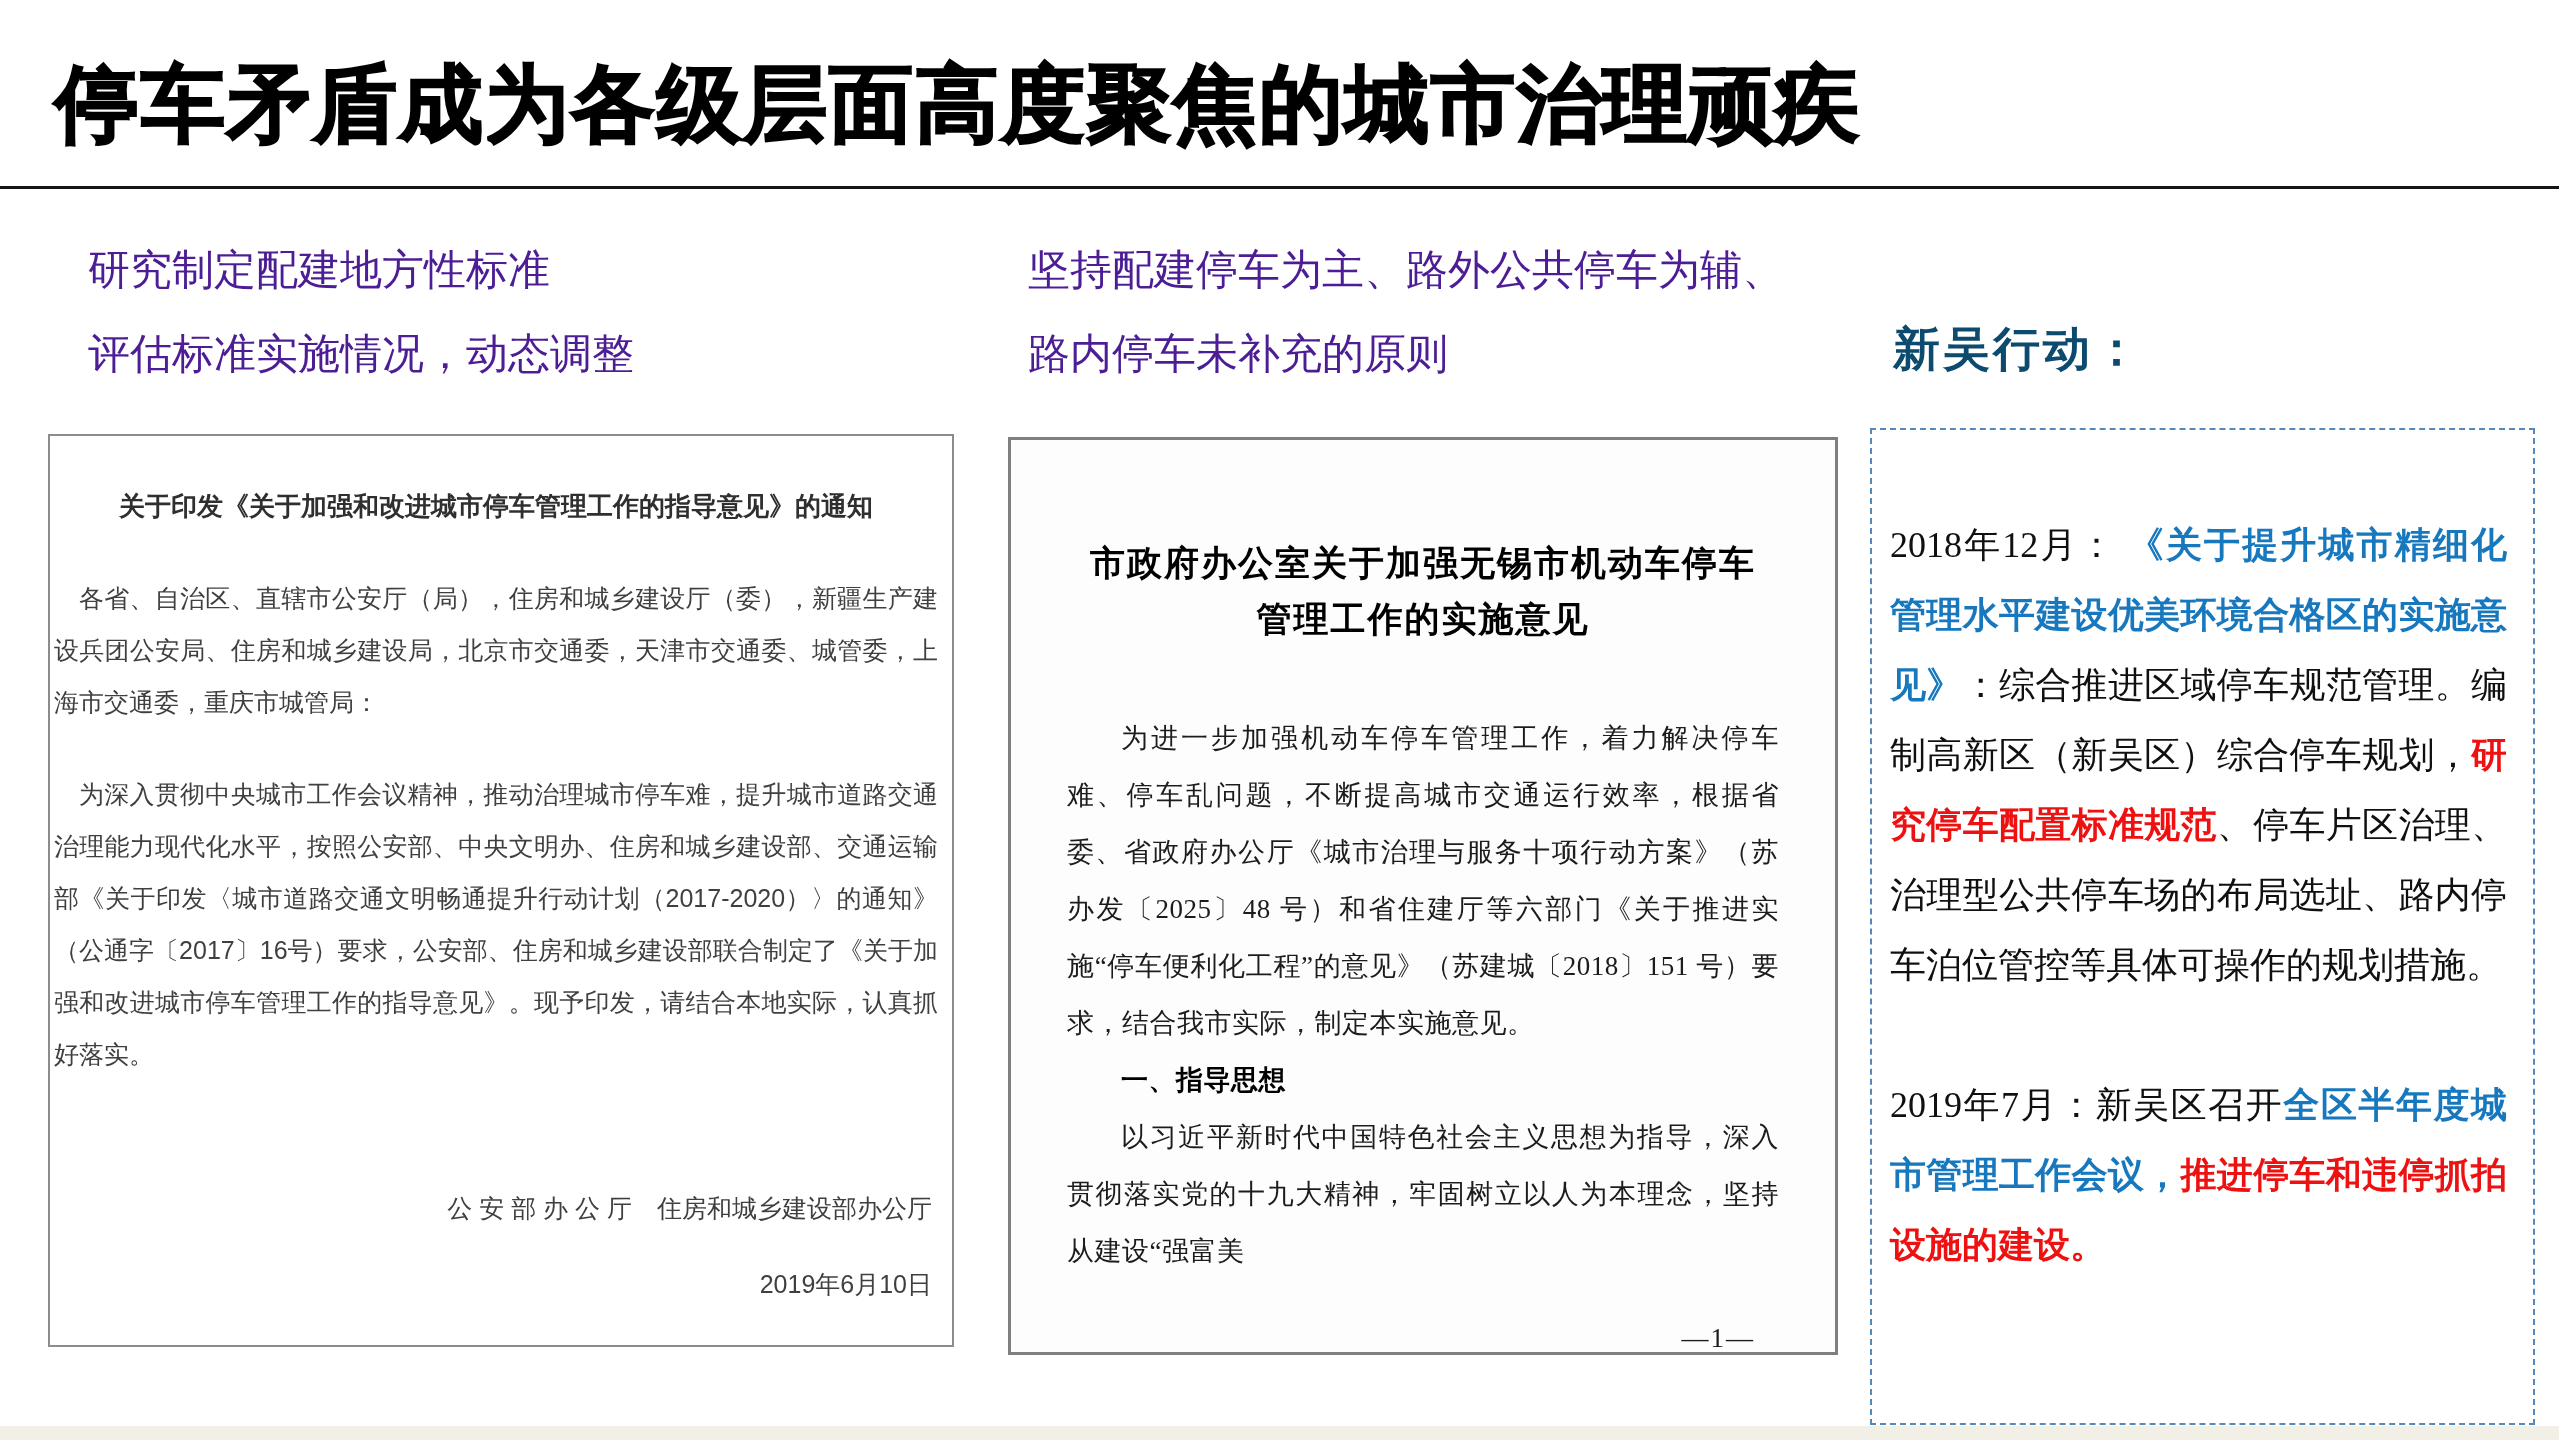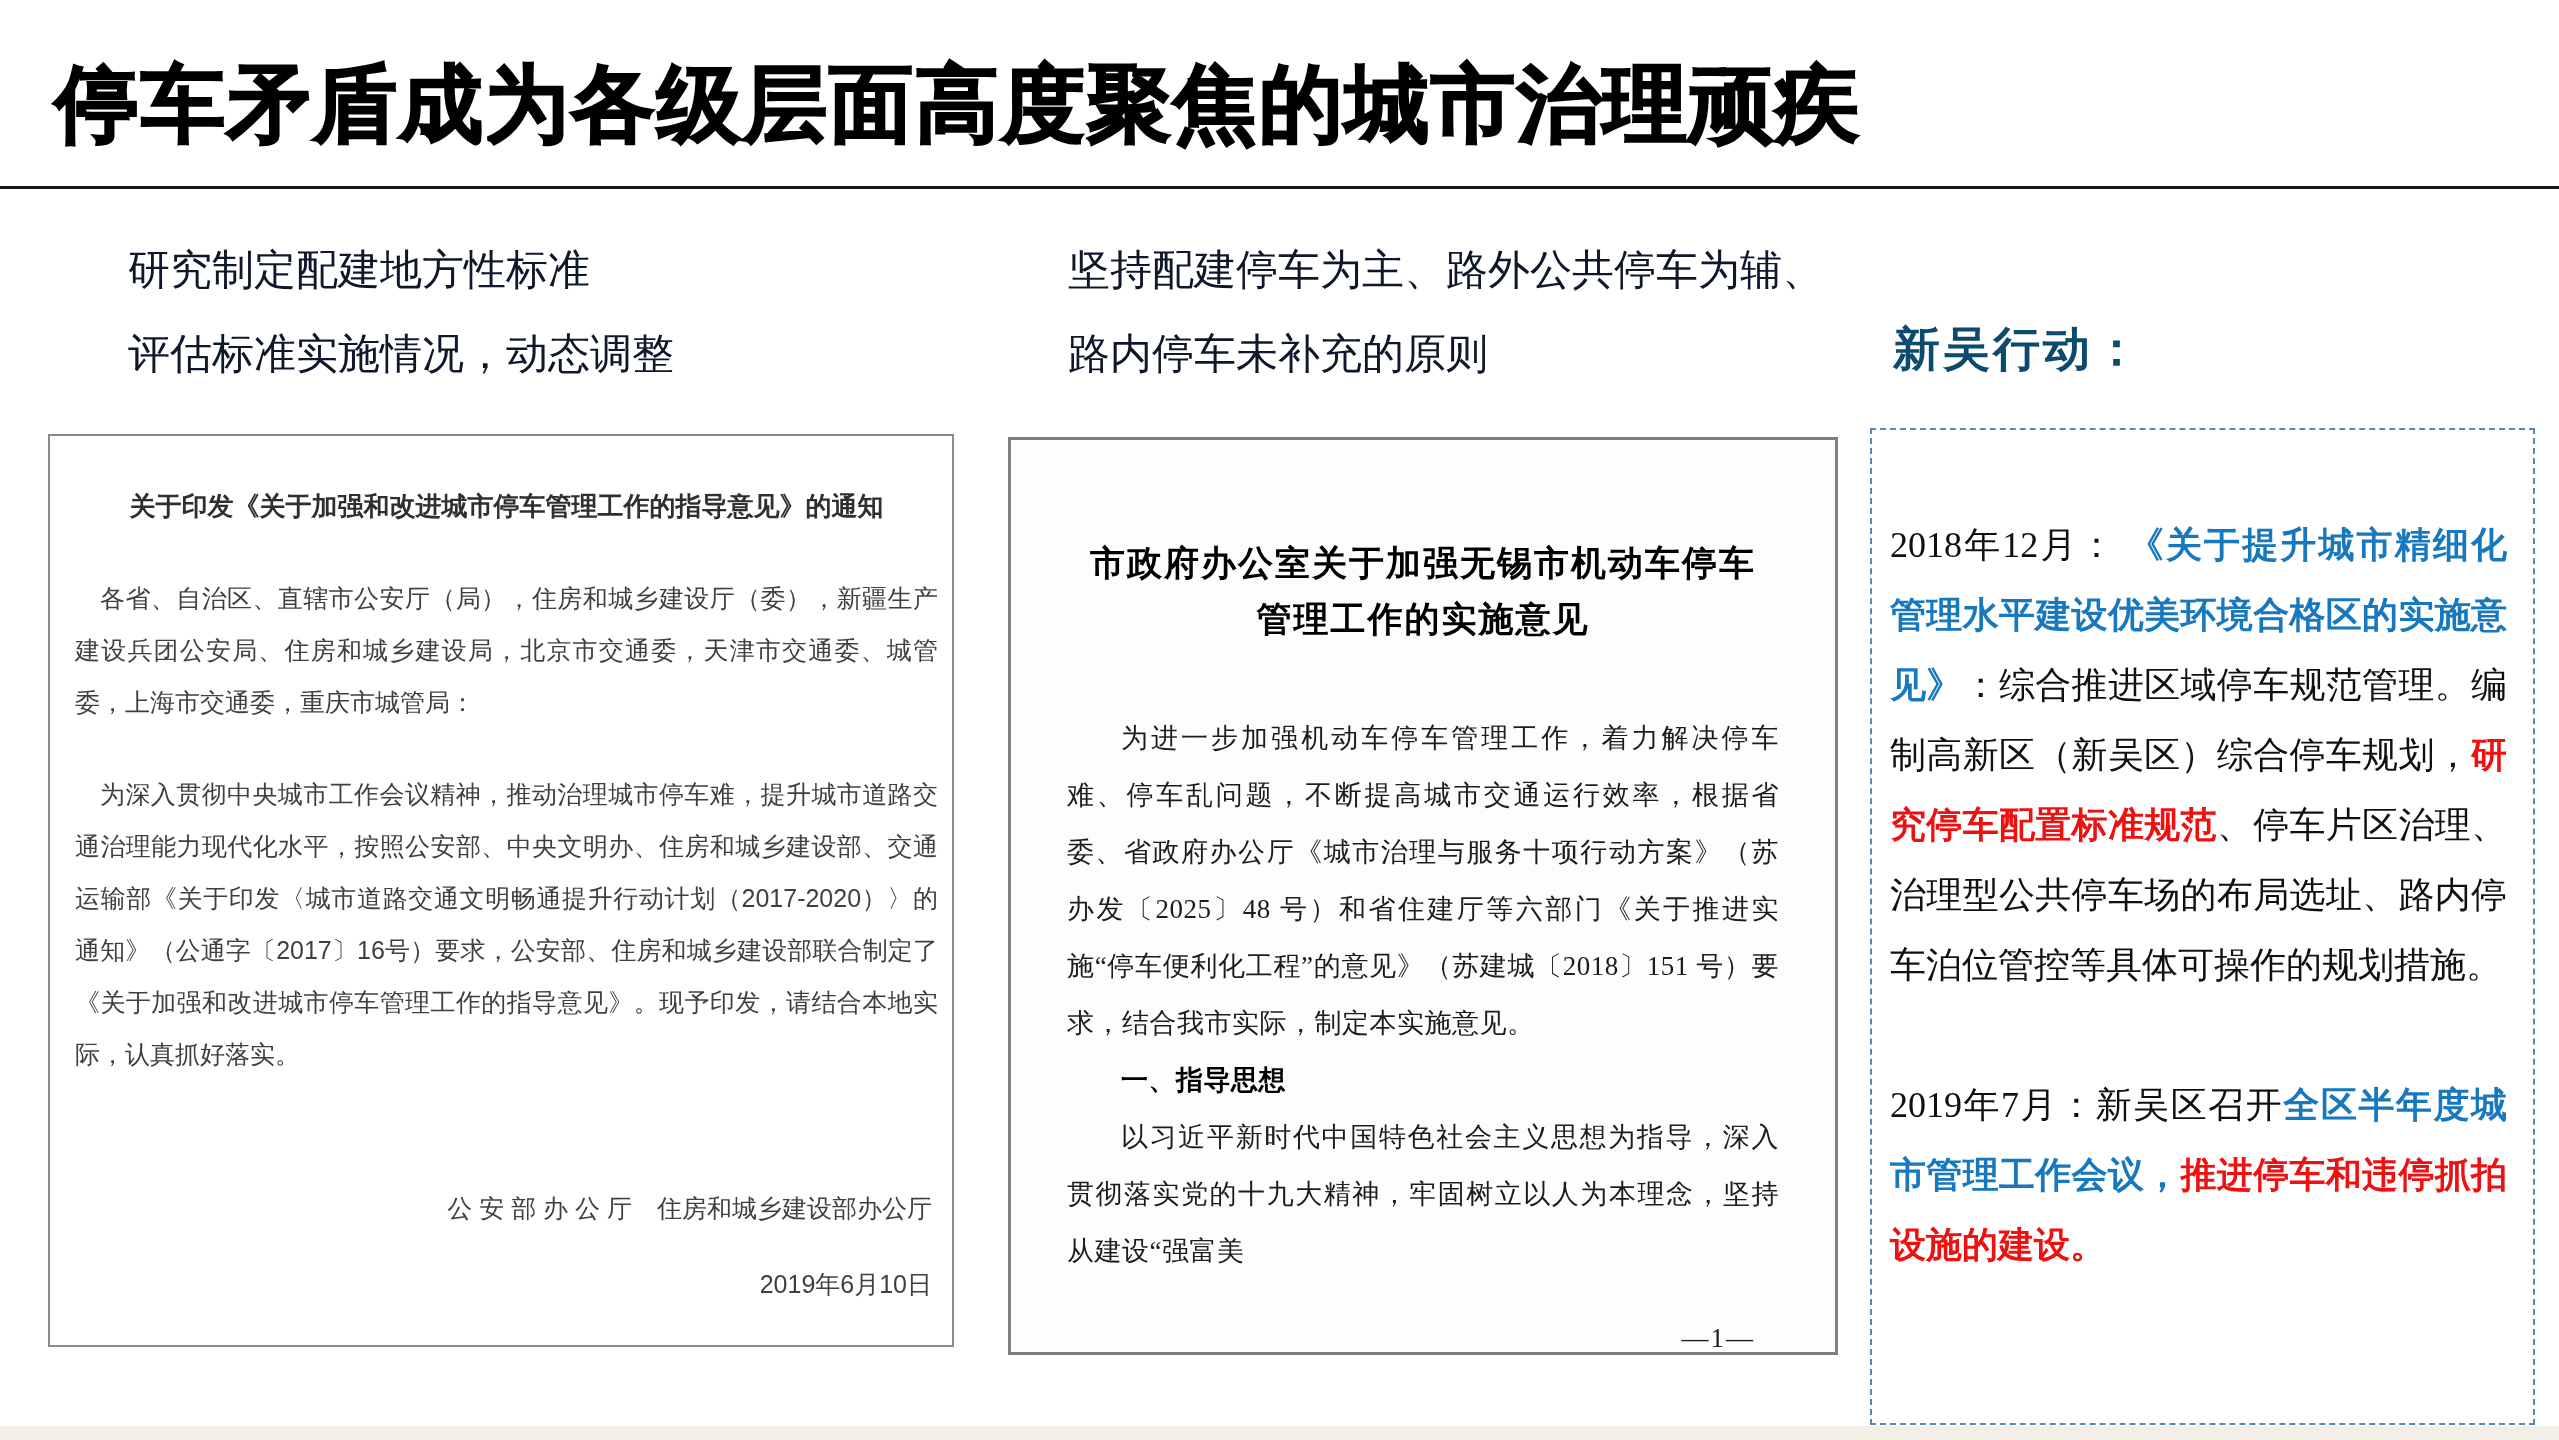--- a/index.html
+++ b/index.html
@@ -18,34 +18,34 @@
     white-space:nowrap;
   }
   .title-rule {
     position:absolute; left:0; top:186px; width:2559px; height:3px;
     background:#151515;
   }
   
   .col-heading {
     position:absolute; top:228px;
     font-family:"Liberation Serif","DejaVu Serif",serif;
-    font-size:42px; color:#0f172a; line-height:84px; white-space:nowrap;margin-left:40px;
+    font-size:42px; color:#4c1d95; line-height:84px; white-space:nowrap;
   }
   .col-heading.left { left:88px; }
   .col-heading.middle { left:1028px; }
   .action-heading {
     position:absolute; left:1893px; top:318px;
     font-size:47px; font-weight:900; color:#0c4a6e;
     letter-spacing:3px; white-space:nowrap;
   }
   
   .doc-left {
     position:absolute; left:48px; top:434px; width:906px; height:913px;
     background:#fff; border:2px solid #8c8c8c;
-    padding:50px 14px 0 25px;
+    padding:50px 14px 0 4px;
     font-size:25px; line-height:52px; color:#3f3f3f;
   }
   .doc-left .doc-title {
     text-align:center; font-weight:700; font-size:26px; color:#2f2f2f;
     margin-bottom:46px; line-height:40px;
   }
   .doc-left p.body { text-align:justify; text-indent:1em; }
   .doc-left p.body + p.body { margin-top:40px; }
   .doc-left .signature { text-align:right; margin-top:102px; padding-right:6px; }
   .doc-left .doc-date { text-align:right; margin-top:24px; padding-right:6px; }

